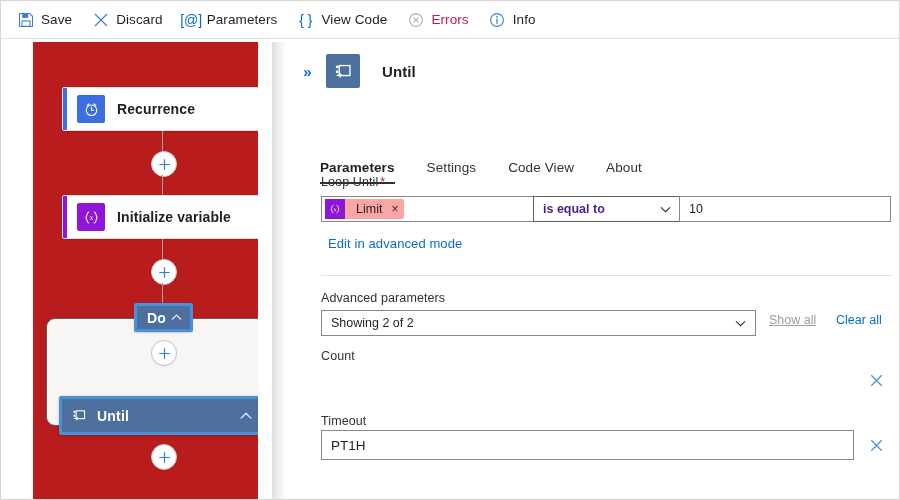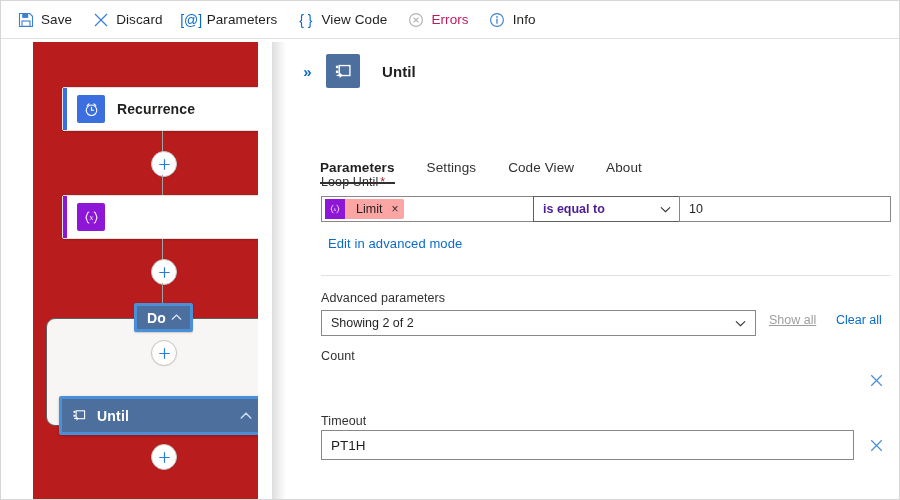--- a/index.html
+++ b/index.html
@@ -232,20 +232,21 @@
 
     <div class="node" style="left:29px;top:153px;width:202px;height:44px;">
       <div class="node-accent" style="background:#8e16d6;"></div>
       <div class="node-icon" style="background:#8e16d6;">
         <svg width="19" height="19" viewBox="0 0 20 20">
           <path d="M7.2 4.2 C5.4 4.2 5.4 7.4 4.2 10 C5.4 12.6 5.4 15.8 7.2 15.8" fill="none" stroke="#fff" stroke-width="1.1" stroke-linecap="round"></path>
           <path d="M12.8 4.2 C14.6 4.2 14.6 7.4 15.8 10 C14.6 12.6 14.6 15.8 12.8 15.8" fill="none" stroke="#fff" stroke-width="1.1" stroke-linecap="round"></path>
           <text x="10" y="13.1" font-family="DejaVu Serif, serif" font-size="7.4" font-style="italic" fill="#fff" text-anchor="middle">x</text>
         </svg>
       </div>
+      <div class="node-title">Initialize variable</div>
     </div>
 
     <div class="connector" style="left:129px;top:197px;height:32px;"></div>
     <div class="plus" style="left:118px;top:217px;">
       <svg width="13" height="13" viewBox="0 0 14 14">
           <path d="M7 1.4 V12.6 M1.4 7 H12.6" stroke="#2a7cd6" stroke-width="1.3"></path>
         </svg>
     </div>
     <div class="connector" style="left:129px;top:241px;height:26px;"></div>
     <div class="arrowhead" style="left:125px;top:265px;"></div>

